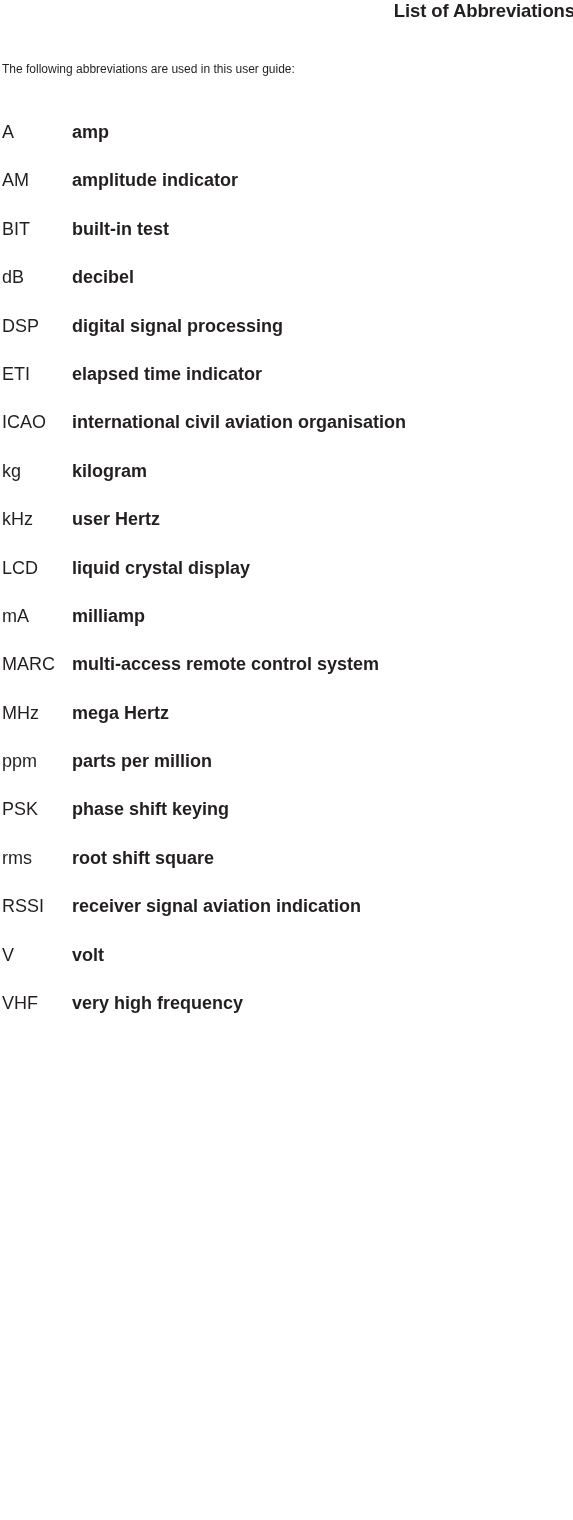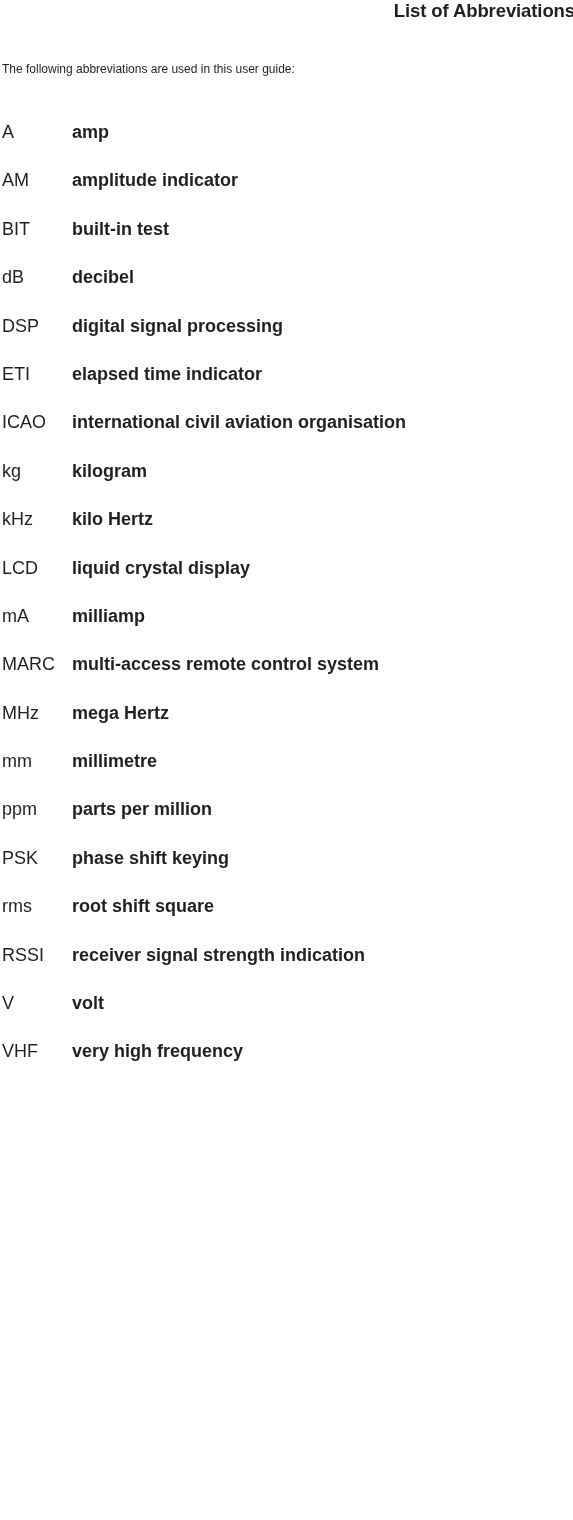--- a/index.html
+++ b/index.html
@@ -148,57 +148,53 @@
       <li class="abbrev-row">
         <span class="abbrev-term">ICAO</span>
         <span class="abbrev-def">international civil aviation organisation</span>
       </li>
       <li class="abbrev-row">
         <span class="abbrev-term">kg</span>
         <span class="abbrev-def">kilogram</span>
       </li>
       <li class="abbrev-row">
         <span class="abbrev-term">kHz</span>
-        <span class="abbrev-def">kilo Hertz</span>
+        <span class="abbrev-def">user Hertz</span>
       </li>
       <li class="abbrev-row">
         <span class="abbrev-term">LCD</span>
         <span class="abbrev-def">liquid crystal display</span>
       </li>
       <li class="abbrev-row">
         <span class="abbrev-term">mA</span>
         <span class="abbrev-def">milliamp</span>
       </li>
       <li class="abbrev-row">
         <span class="abbrev-term">MARC</span>
         <span class="abbrev-def">multi-access remote control system</span>
       </li>
       <li class="abbrev-row">
         <span class="abbrev-term">MHz</span>
         <span class="abbrev-def">mega Hertz</span>
       </li>
       <li class="abbrev-row">
-        <span class="abbrev-term">mm</span>
-        <span class="abbrev-def">millimetre</span>
-      </li>
-      <li class="abbrev-row">
         <span class="abbrev-term">ppm</span>
         <span class="abbrev-def">parts per million</span>
       </li>
       <li class="abbrev-row">
         <span class="abbrev-term">PSK</span>
         <span class="abbrev-def">phase shift keying</span>
       </li>
       <li class="abbrev-row">
         <span class="abbrev-term">rms</span>
         <span class="abbrev-def">root shift square</span>
       </li>
       <li class="abbrev-row">
         <span class="abbrev-term">RSSI</span>
-        <span class="abbrev-def">receiver signal strength indication</span>
+        <span class="abbrev-def">receiver signal aviation indication</span>
       </li>
       <li class="abbrev-row">
         <span class="abbrev-term">V</span>
         <span class="abbrev-def">volt</span>
       </li>
       <li class="abbrev-row">
         <span class="abbrev-term">VHF</span>
         <span class="abbrev-def">very high frequency</span>
       </li>
     </ul>

